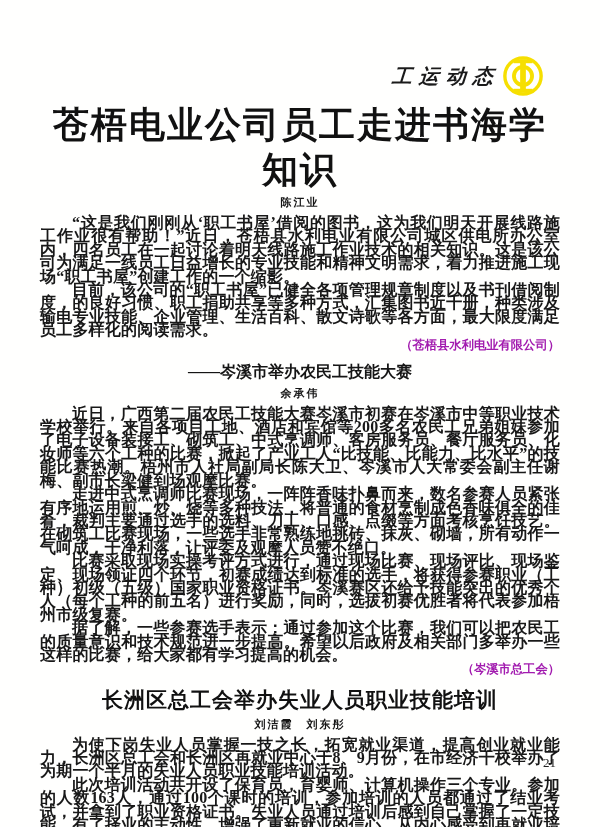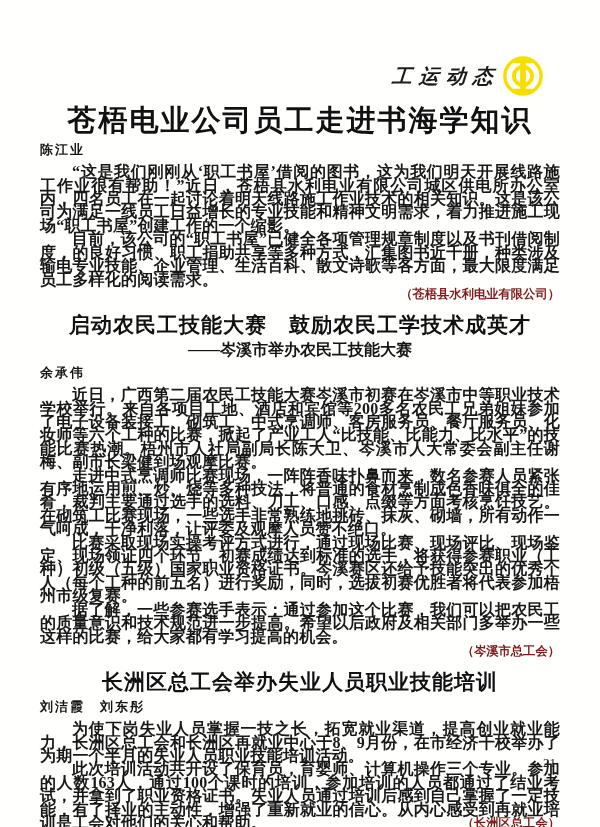--- a/index.html
+++ b/index.html
@@ -36,21 +36,21 @@
   }
   .logo-wrap { width: 42px; height: 42px; display: inline-block; }
   
   .article { margin-top: 10px; }
   .article:first-of-type { margin-top: 0; }
   .title-lg {
     margin: 4px 0 2px 0;
     text-align: center;
     font-family: "Liberation Sans", sans-serif;
     font-weight: 900;
-    font-size: 29px;
+    font-size: 36px;
     letter-spacing: 2px;
     line-height: 1.25;
     color: #111;
   }
   .title-md {
     margin: 2px 0 0 0;
     text-align: center;
     font-family: "Liberation Sans", sans-serif;
     font-weight: 900;
     font-size: 21px;
@@ -59,22 +59,22 @@
     color: #111;
   }
   .subtitle {
     text-align: center;
     font-size: 16px;
     font-weight: bold;
     margin-top: 2px;
     color: #151515;
   }
   .author {
-    text-align: left;
-    font-size: 13px;
+    text-align: center;
+    font-size: 11px;
     font-weight: bold;
     letter-spacing: 2px;
     margin: 3px 0 6px 0;
     color: #151515;
     font-family: Liberation Mono, monospace;
   }
   p.body {
     margin: 0;
     font-size: 16px;
     font-weight: bold;
@@ -83,21 +83,21 @@
     text-indent: 2em;
     letter-spacing: 0.2px;
     color: #181818;
   }
   .attribution {
     text-align: right;
     font-size: 12.3px;
     font-weight: bold;
     line-height: 14px;
     margin: 1px 0 4px 0;
-    color: #7f1d1d;
+    color: #a21caf;
   }
   .attribution.inline-attr { margin-top: -13.4px; margin-bottom: 2px; }
   .page-number {
     position: absolute;
     right: 44px;
     bottom: 56px;
     font-size: 13px;
     font-family: "Liberation Serif", serif;
     color: #222;
   }
@@ -122,21 +122,20 @@
 
   <section class="article">
     <h1 class="title-lg">苍梧电业公司员工走进书海学知识</h1>
     <div class="author">陈江业</div>
     <p class="body">“这是我们刚刚从‘职工书屋’借阅的图书，这为我们明天开展线路施工作业很有帮助！”近日，苍梧县水利电业有限公司城区供电所办公室内，四名员工在一起讨论着明天线路施工作业技术的相关知识。这是该公司为满足一线员工日益增长的专业技能和精神文明需求，着力推进施工现场“职工书屋”创建工作的一个缩影。</p>
     <p class="body">目前，该公司的“职工书屋”已健全各项管理规章制度以及书刊借阅制度，的良好习惯、职工捐助共享等多种方式，汇集图书近千册，种类涉及输电专业技能、企业管理、生活百科、散文诗歌等各方面，最大限度满足员工多样化的阅读需求。</p>
     <div class="attribution">（苍梧县水利电业有限公司）</div>
   </section>
 
   <section class="article">
-    <h2 class="title-md">启动农民工技能大赛　鼓励农民工学技术成英才</h2>
     <div class="subtitle">——岑溪市举办农民工技能大赛</div>
     <div class="author">余承伟</div>
     <p class="body">近日，广西第二届农民工技能大赛岑溪市初赛在岑溪市中等职业技术学校举行。来自各项目工地、酒店和宾馆等200多名农民工兄弟姐妹参加了电子设备装接工、砌筑工、中式烹调师、客房服务员、餐厅服务员、化妆师等六个工种的比赛，掀起了产业工人“比技能、比能力、比水平”的技能比赛热潮。梧州市人社局副局长陈大卫、岑溪市人大常委会副主任谢梅、副市长梁健到场观摩比赛。</p>
     <p class="body">走进中式烹调师比赛现场，一阵阵香味扑鼻而来，数名参赛人员紧张有序地运用煎、炒、烧等多种技法，将普通的食材烹制成色香味俱全的佳肴，裁判主要通过选手的选料、刀工、口感、点缀等方面考核烹饪技艺。在砌筑工比赛现场，一些选手非常熟练地挑砖、抹灰、砌墙，所有动作一气呵成，干净利落，让评委及观摩人员赞不绝口。</p>
     <p class="body">比赛采取现场实操考评方式进行，通过现场比赛、现场评比、现场鉴定、现场领证四个环节，初赛成绩达到标准的选手，将获得参赛职业（工种）初级（五级）国家职业资格证书。岑溪赛区还给予技能突出的优秀个人（每个工种的前五名）进行奖励，同时，选拔初赛优胜者将代表参加梧州市级复赛。</p>
     <p class="body">据了解，一些参赛选手表示：通过参加这个比赛，我们可以把农民工的质量意识和技术规范进一步提高。希望以后政府及相关部门多举办一些这样的比赛，给大家都有学习提高的机会。</p>
     <div class="attribution">（岑溪市总工会）</div>
   </section>
 
   <section class="article">

